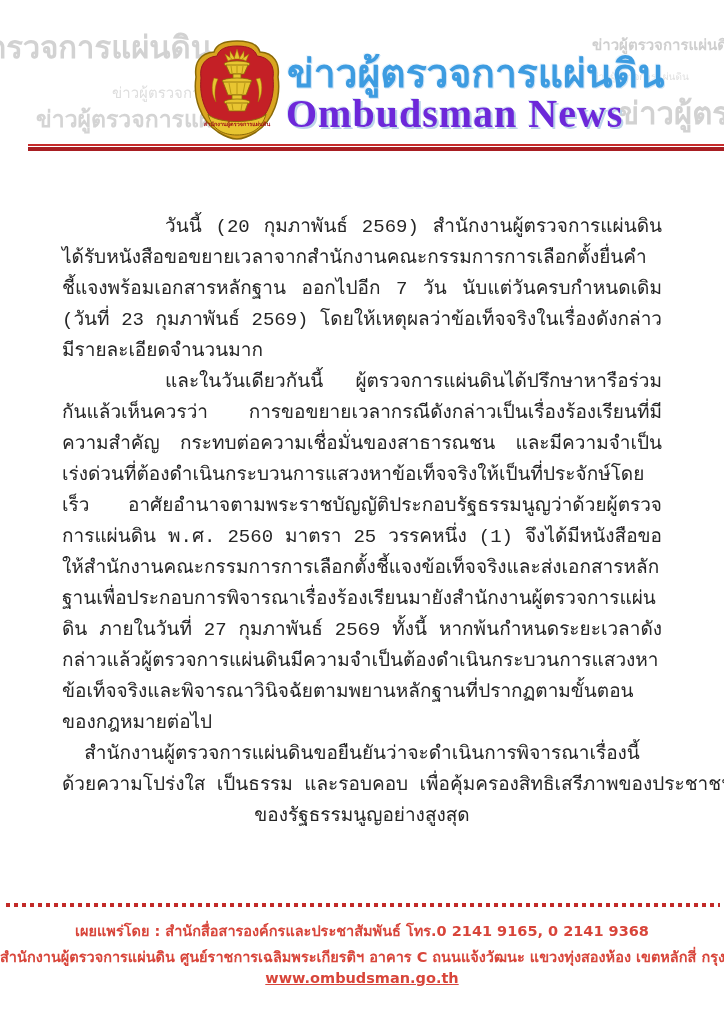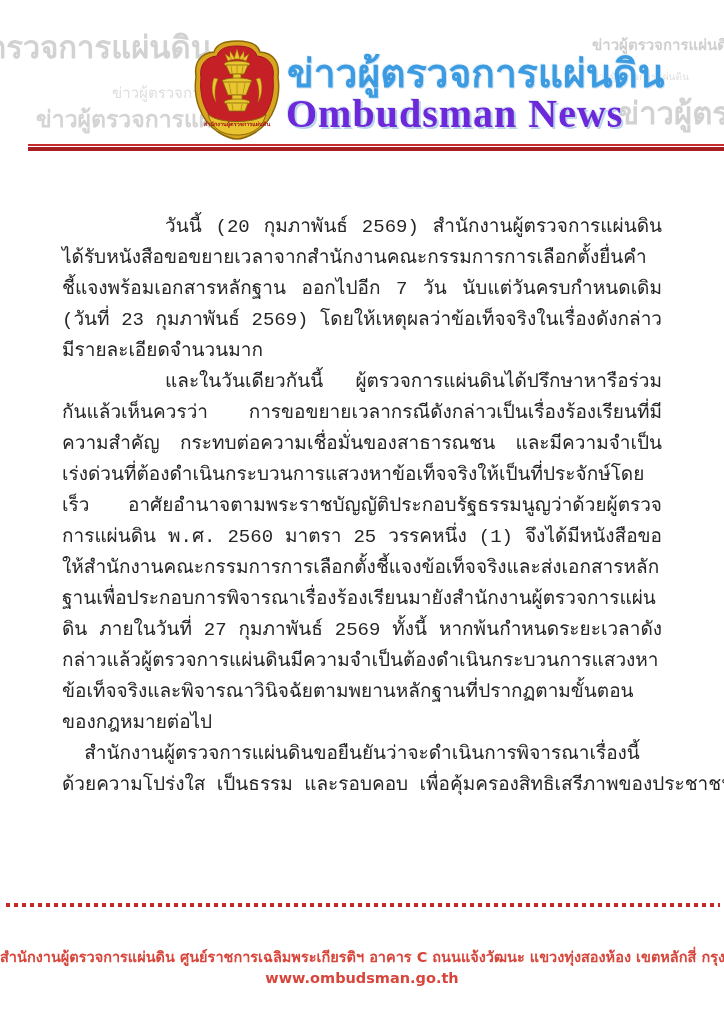--- a/index.html
+++ b/index.html
@@ -50,21 +50,21 @@
     position:absolute;top:903px;left:6px;right:4px;height:4px;
     background:repeating-linear-gradient(90deg,#c22a28 0 4px,transparent 4px 8px);
   }
   .footer-line{
     position:absolute;left:0;width:724px;text-align:center;
     color:#d8453a;font-size:14.5px;white-space:nowrap;font-weight:bold;
   }
   .f1{top:919px;}
   .f2{top:945px;}
   .f3{top:970px;}
-  .f3 a{color:#d8453a;}
+  .f3 a{color:#d8453a;text-decoration:underline;}
 </style>
 </head>
 <body>
 
 <div class="page">
 
   <div class="header">
 
     <span class="wm wm-left-large">ตรวจการแผ่นดิน</span>
     <span class="wm wm-left-small">ข่าวผู้ตรวจการ</span>
@@ -122,22 +122,24 @@
     <div class="rule rule-top"></div>
     <div class="rule rule-bot"></div>
   </div>
 
   <div class="bodytext">
     <p class="para">วันนี้ (20 กุมภาพันธ์ 2569) สำนักงานผู้ตรวจการแผ่นดินได้รับหนังสือขอขยายเวลาจากสำนักงานคณะกรรมการการเลือกตั้งยื่นคำชี้แจงพร้อมเอกสารหลักฐาน ออกไปอีก 7 วัน นับแต่วันครบกำหนดเดิม (วันที่ 23 กุมภาพันธ์ 2569) โดยให้เหตุผลว่าข้อเท็จจริงในเรื่องดังกล่าวมีรายละเอียดจำนวนมาก</p>
     <p class="para">และในวันเดียวกันนี้ ผู้ตรวจการแผ่นดินได้ปรึกษาหารือร่วมกันแล้วเห็นควรว่า การขอขยายเวลากรณีดังกล่าวเป็นเรื่องร้องเรียนที่มีความสำคัญ กระทบต่อความเชื่อมั่นของสาธารณชน และมีความจำเป็นเร่งด่วนที่ต้องดำเนินกระบวนการแสวงหาข้อเท็จจริงให้เป็นที่ประจักษ์โดยเร็ว อาศัยอำนาจตามพระราชบัญญัติประกอบรัฐธรรมนูญว่าด้วยผู้ตรวจการแผ่นดิน พ.ศ. 2560 มาตรา 25 วรรคหนึ่ง (1) จึงได้มีหนังสือขอให้สำนักงานคณะกรรมการการเลือกตั้งชี้แจงข้อเท็จจริงและส่งเอกสารหลักฐานเพื่อประกอบการพิจารณาเรื่องร้องเรียนมายังสำนักงานผู้ตรวจการแผ่นดิน ภายในวันที่ 27 กุมภาพันธ์ 2569 ทั้งนี้ หากพ้นกำหนดระยะเวลาดังกล่าวแล้วผู้ตรวจการแผ่นดินมีความจำเป็นต้องดำเนินกระบวนการแสวงหาข้อเท็จจริงและพิจารณาวินิจฉัยตามพยานหลักฐานที่ปรากฏตามขั้นตอนของกฎหมายต่อไป</p>
     <div class="para closing">
       <div>สำนักงานผู้ตรวจการแผ่นดินขอยืนยันว่าจะดำเนินการพิจารณาเรื่องนี้</div>
       <div>ด้วยความโปร่งใส เป็นธรรม และรอบคอบ เพื่อคุ้มครองสิทธิเสรีภาพของประชาชนตามเจตนารมณ์</div>
+      <div>ของรัฐธรรมนูญอย่างสูงสุด</div>
     </div>
   </div>
 
   <div class="dotline"></div>
+  <div class="footer-line f1">เผยแพร่โดย : สำนักสื่อสารองค์กรและประชาสัมพันธ์  โทร.0 2141 9165, 0 2141 9368</div>
   <div class="footer-line f2">สำนักงานผู้ตรวจการแผ่นดิน ศูนย์ราชการเฉลิมพระเกียรติฯ  อาคาร C ถนนแจ้งวัฒนะ แขวงทุ่งสองห้อง เขตหลักสี่ กรุงเทพฯ 10210</div>
   <div class="footer-line f3">
     <a>www.ombudsman.go.th</a>
   </div>
 
 </div>
 
 </body></html>

